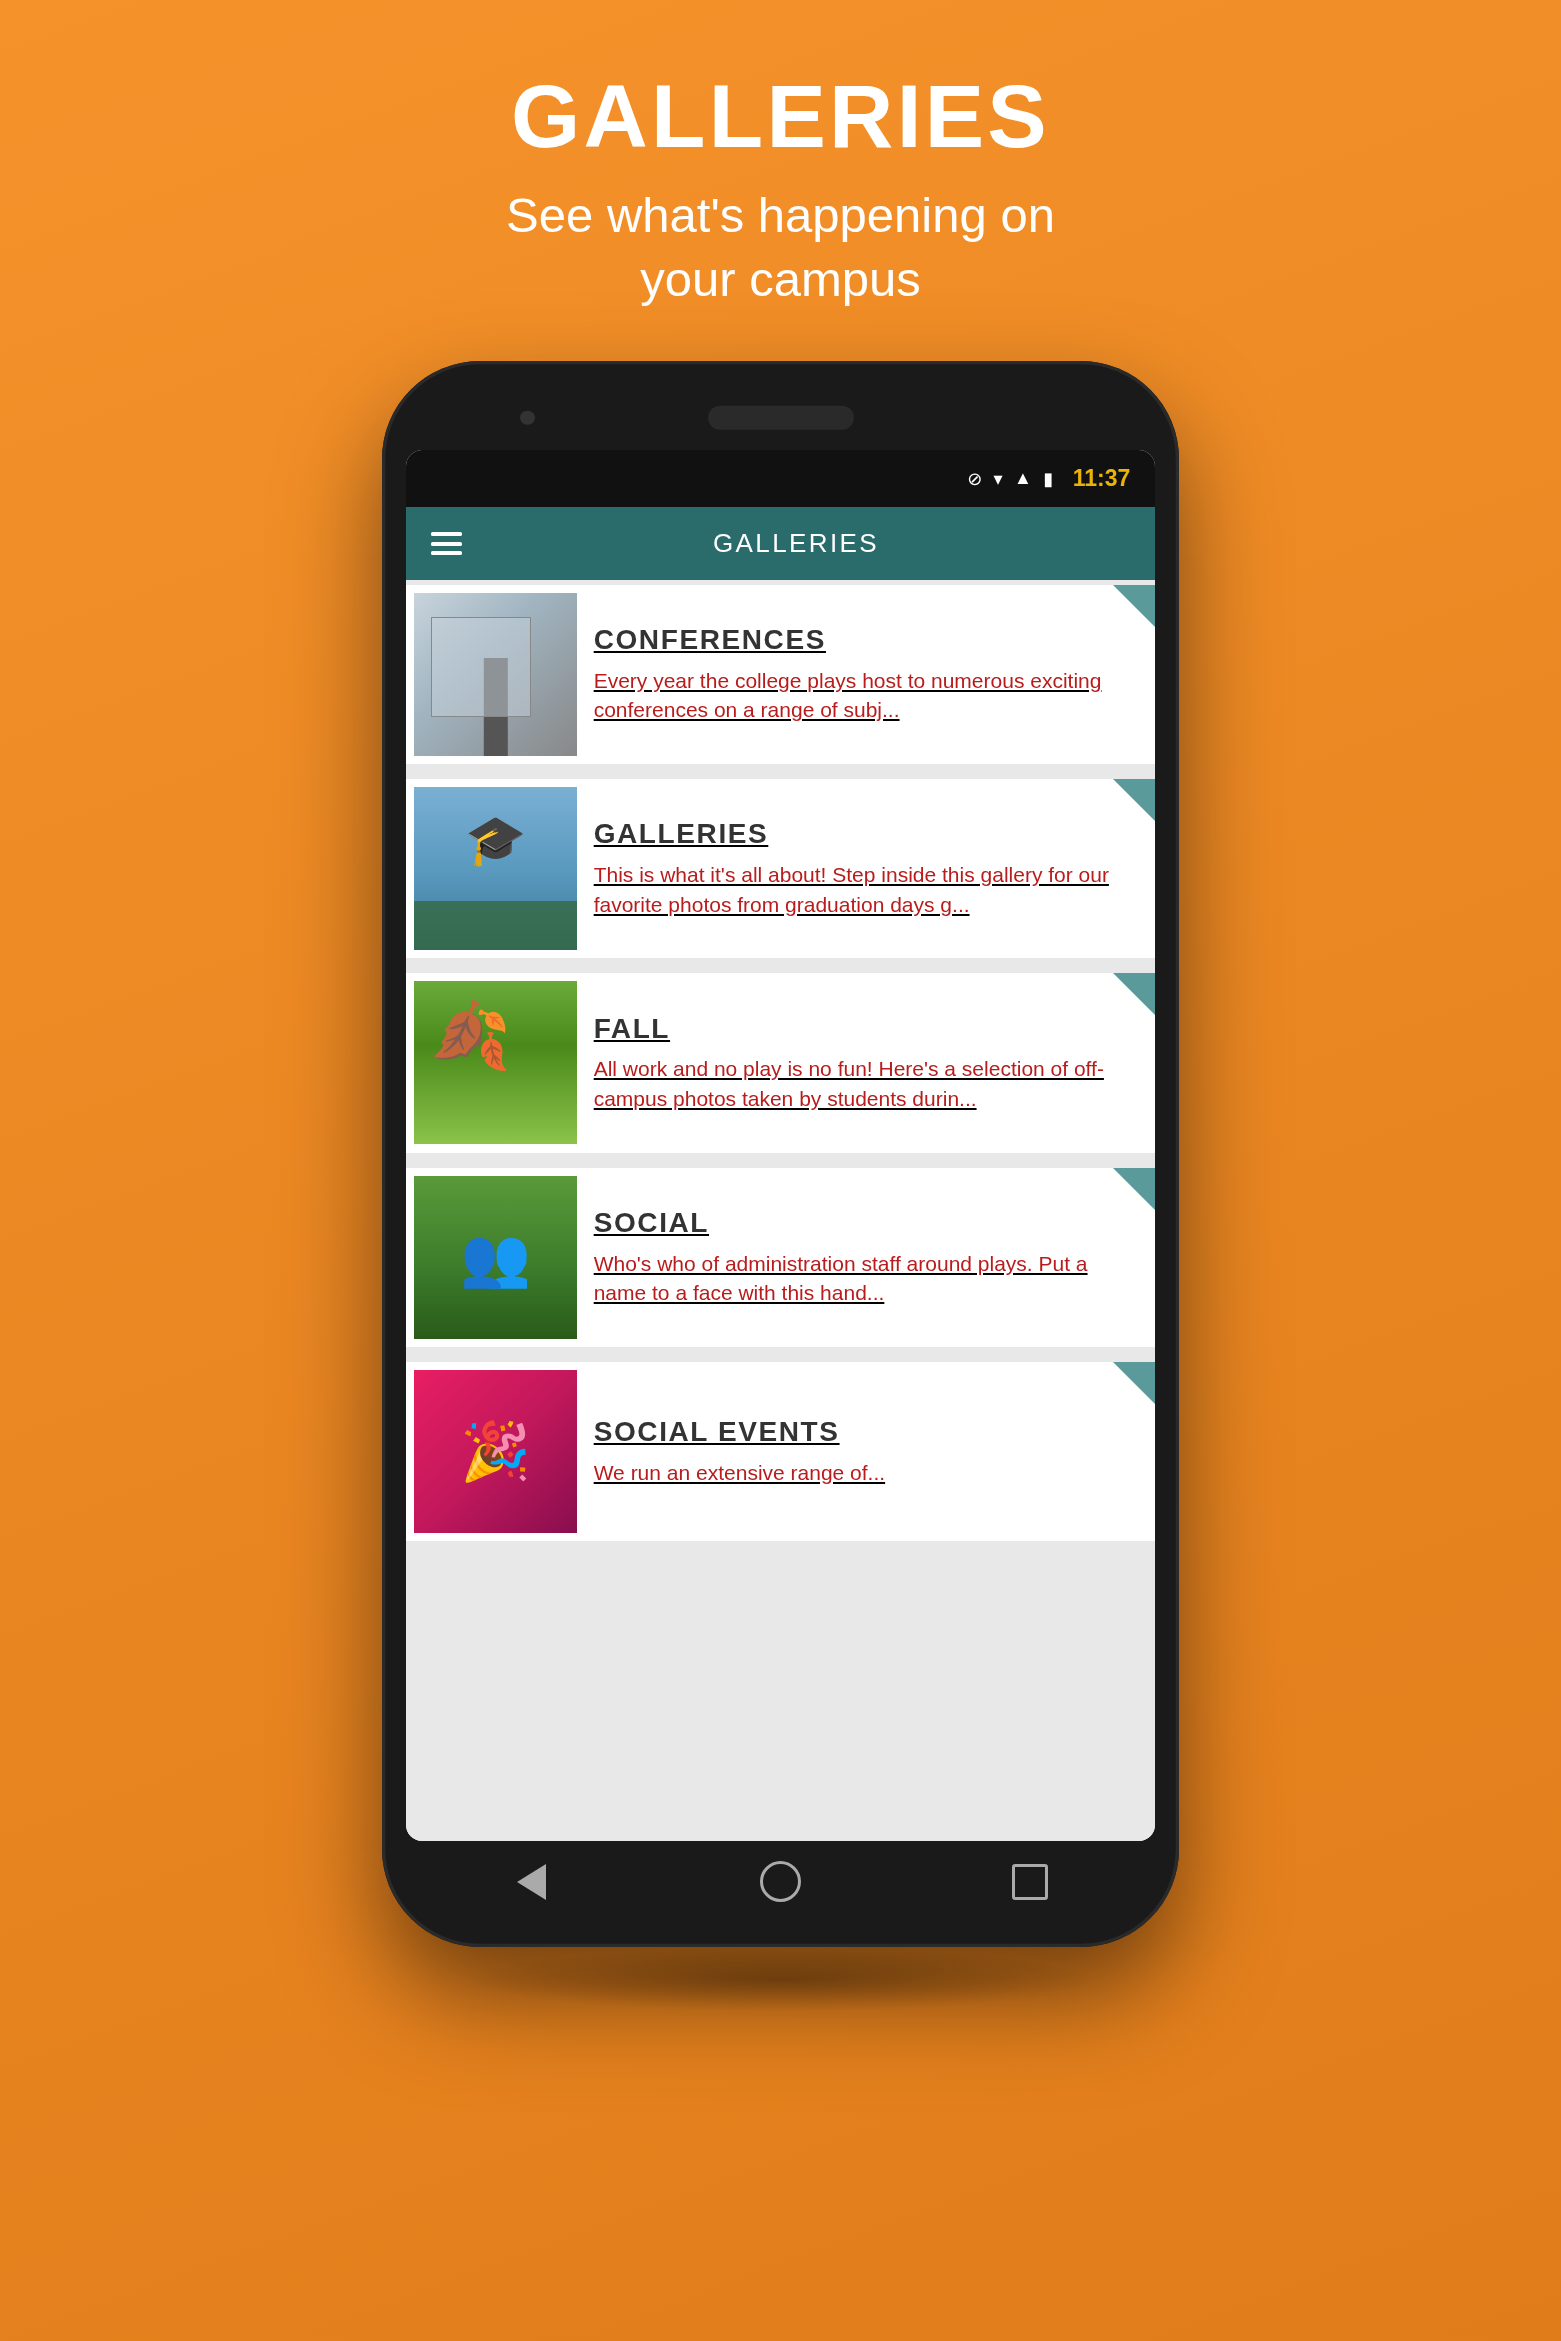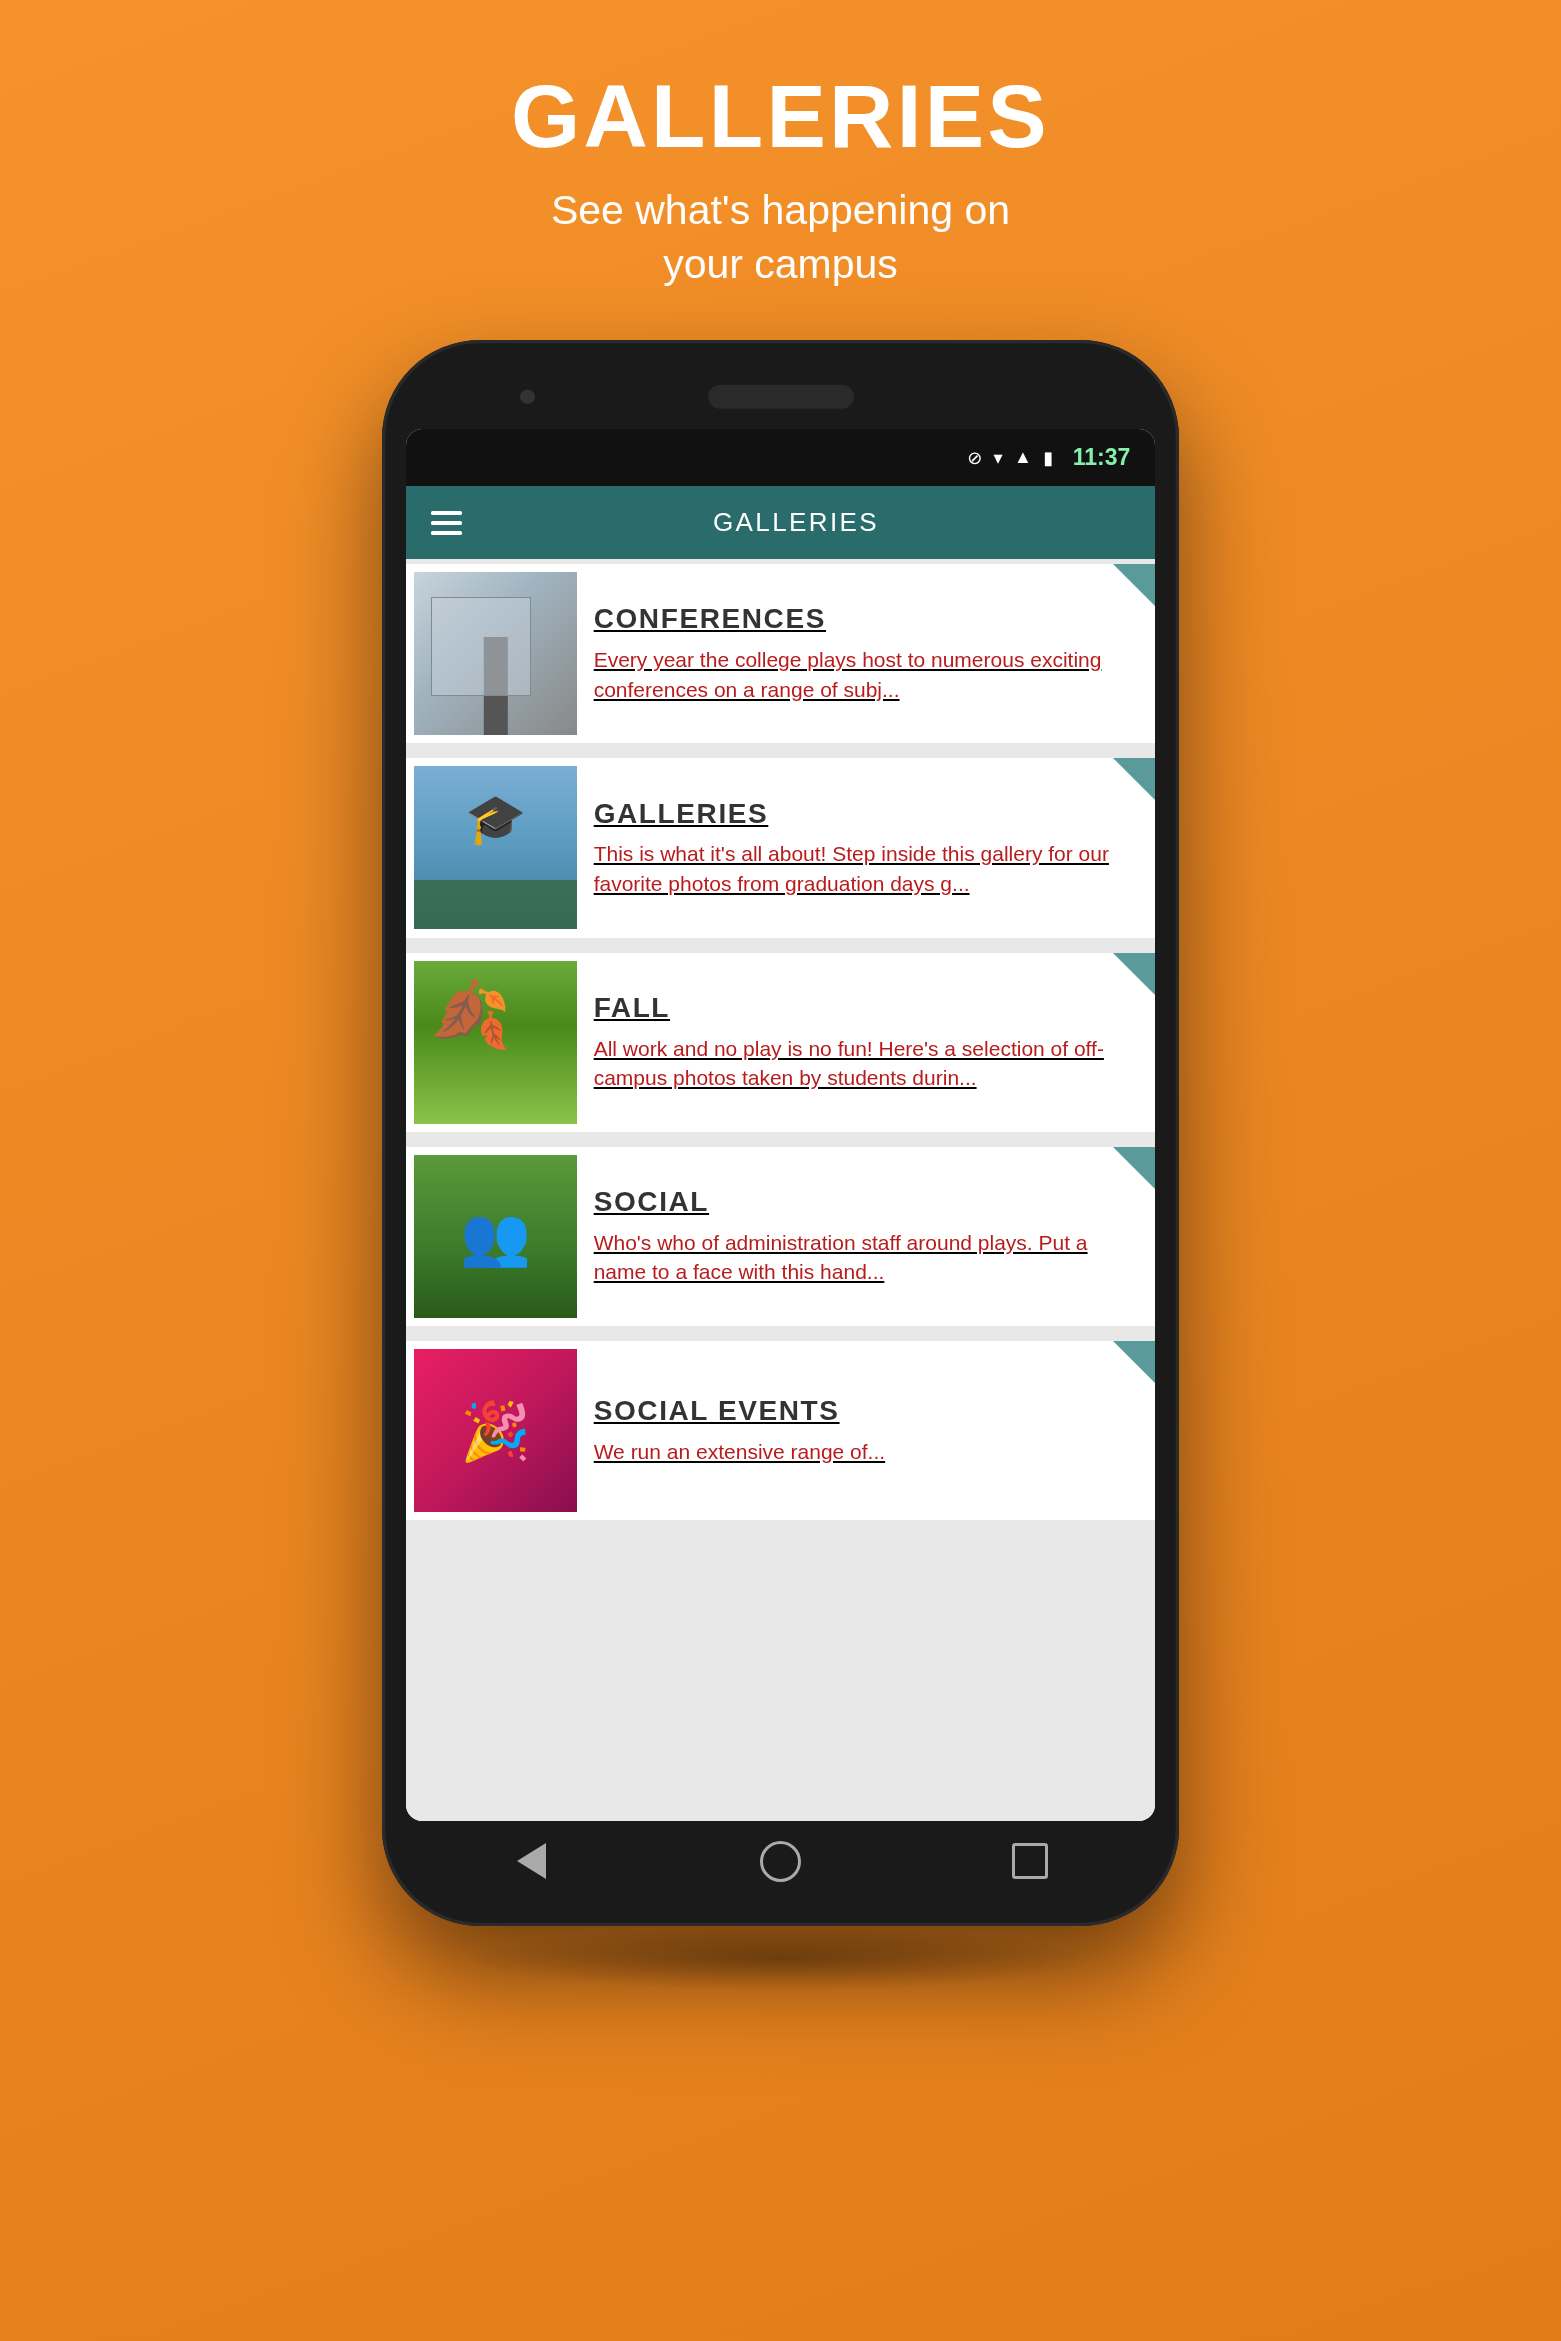--- a/index.html
+++ b/index.html
@@ -23,21 +23,21 @@
 
     .page-title {
       color: white;
       font-size: 89px;
       font-weight: bold;
       letter-spacing: 3.3px;
     }
 
     .page-subtitle {
       color: white;
-      font-size: 41px;
+      font-size: 49px;
       font-weight: 400;
       line-height: 1.3;
       margin-top: 16.3px;
     }
 
     
     .phone {
       width: 797px;
       height: 1586px;
       background: #1a1a1a;
@@ -99,21 +99,21 @@
       flex-shrink: 0;
     }
 
     .status-icons {
       display: flex;
       align-items: center;
       gap: 11.4px;
     }
 
     .status-time {
-      color: #86efac;
+      color: #eab308;
       font-size: 23px;
       font-weight: bold;
       margin-left: 8.1px;
     }
 
     .status-icon {
       color: white;
       font-size: 18px;
     }
 

